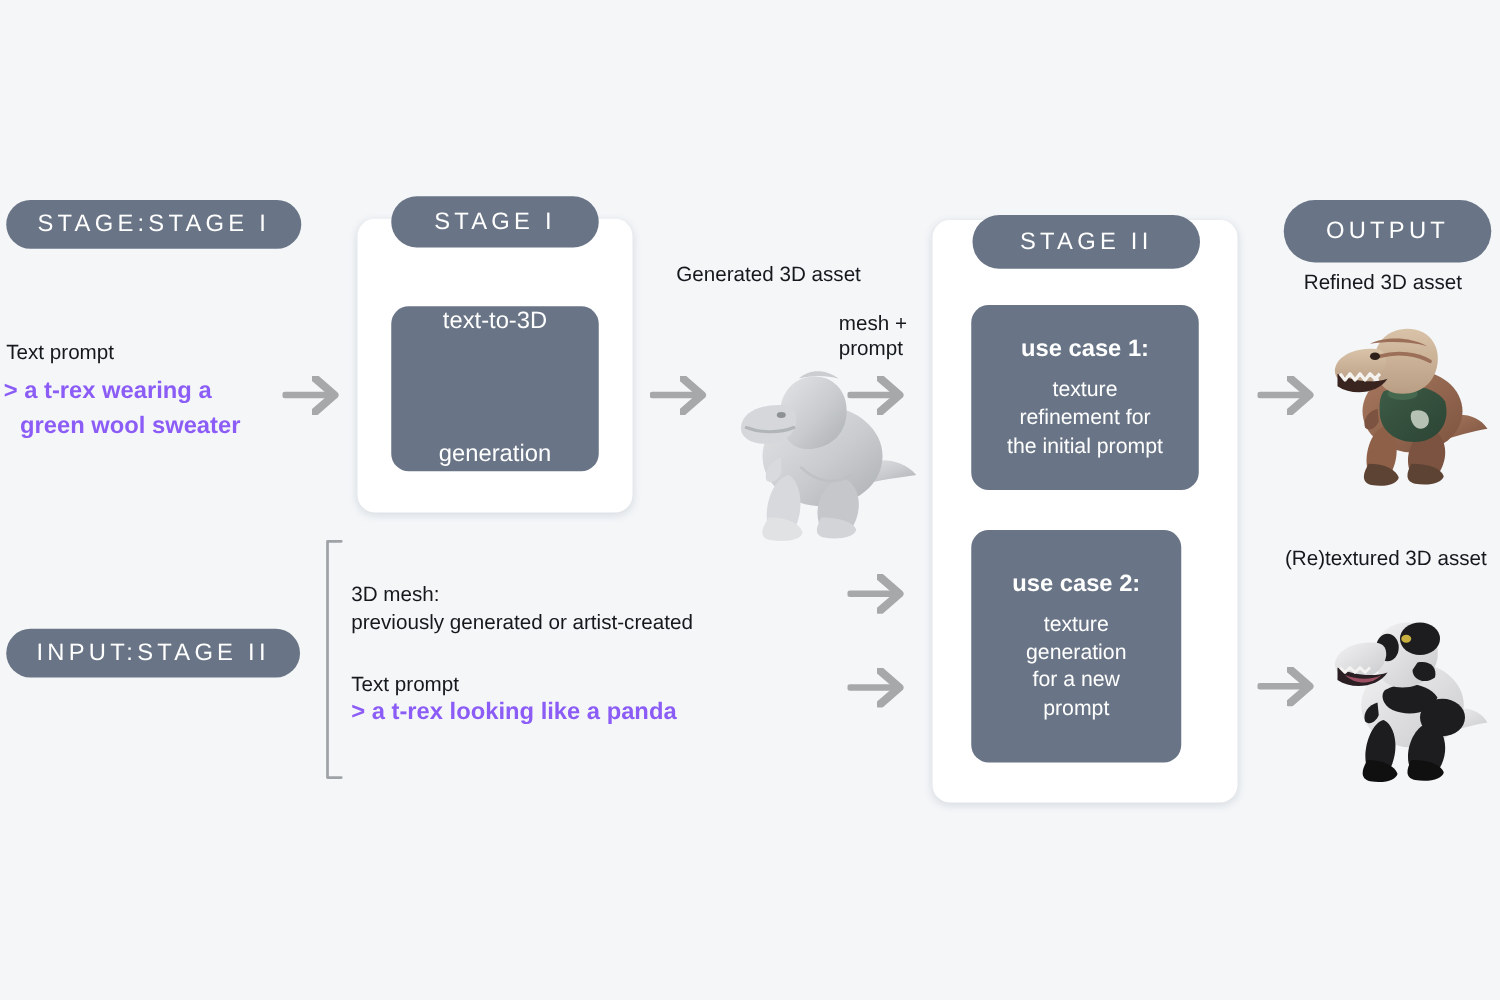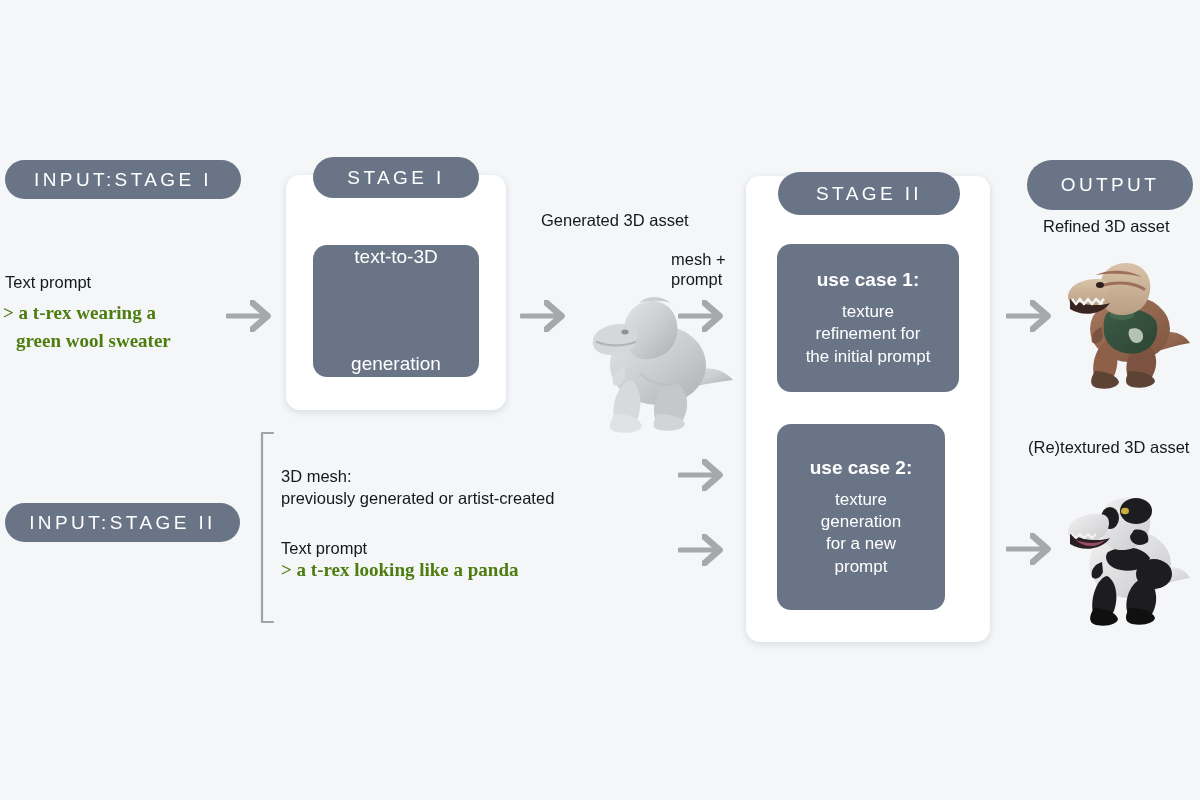--- a/index.html
+++ b/index.html
@@ -73,22 +73,22 @@
   
   .lbl {
     position: absolute;
     color: #15181c;
     font-size: 16.5px;
     line-height: 1.35;
     white-space: pre;
   }
   .mono {
     position: absolute;
-    color: #4d7c0f;
-    font-family: Liberation Serif, serif;
+    color: #8b5cf6;
+    font-family: Liberation Sans, sans-serif;
     font-weight: 700;
     font-size: 19px;
     line-height: 1.5;
     white-space: pre;
   }
 
   
   .arrow { position: absolute; z-index: 4; }
 
   
@@ -104,21 +104,21 @@
 
   <svg width="0" height="0" style="position:absolute" aria-hidden="true">
     <defs>
       <marker id="ah" markerWidth="7" markerHeight="7" refX="3.1" refY="3" orient="auto">
         <path d="M0.4,0.4 L3.4,3 L0.4,5.6" fill="none" stroke="#a6a8aa" stroke-width="1.25" stroke-linecap="round" stroke-linejoin="round"></path>
       </marker>
     </defs>
   </svg>
 
   <div class="pill" style="left:5px; top:160px; width:236px; height:39px;">
-    <span>INPUT:STAGE I</span>
+    <span>STAGE:STAGE I</span>
   </div>
 
   <div class="pill" style="left:313px; top:157px; width:166px; height:41px;">
     <span>STAGE I</span>
   </div>
 
   <div class="pill" style="left:778px; top:172px; width:182px; height:43px;">
     <span>STAGE II</span>
   </div>
 

